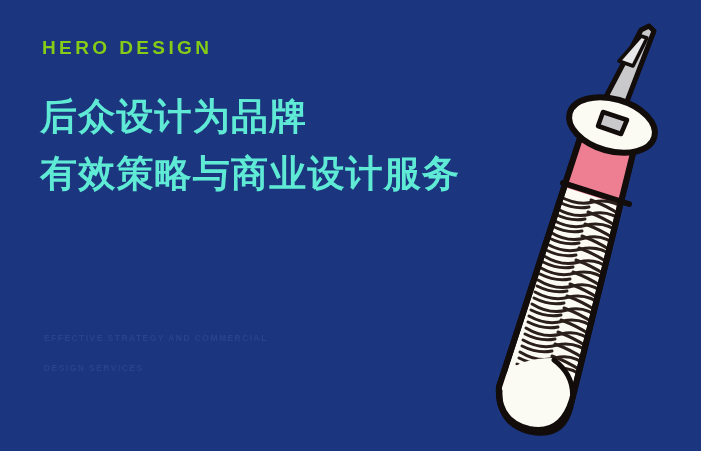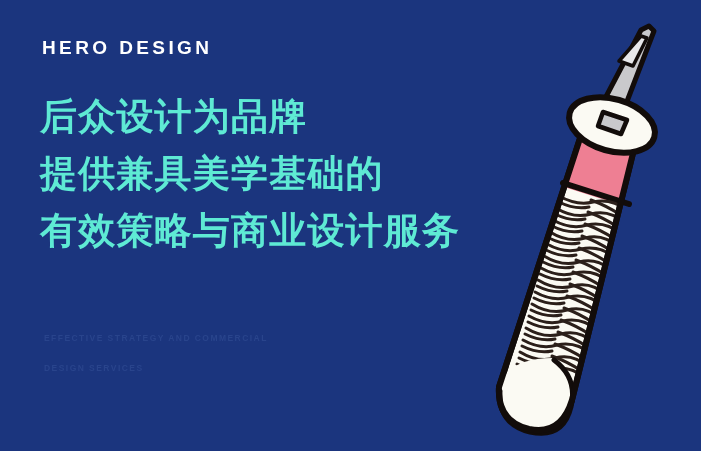--- a/index.html
+++ b/index.html
@@ -18,21 +18,21 @@
   }
 
   
   #brand {
     position: absolute;
     left: 42px;
     top: 38px;
     font-size: 19px;
     font-weight: 700;
     letter-spacing: 3.4px;
-    color: #ffffff;
+    color: #84cc16;
     white-space: nowrap;
     line-height: 1;
   }
 
   
   #headline {
     position: absolute;
     left: 40px;
     top: 98px;
     width: 520px;
@@ -79,21 +79,20 @@
 </style>
 </head>
 <body>
 
 <div id="poster">
 
   <div id="brand">HERO DESIGN</div>
 
   <div id="headline">
     <div class="hl-line">后众设计为品牌</div>
-    <div class="hl-line">提供兼具美学基础的</div>
     <div class="hl-line">有效策略与商业设计服务</div>
   </div>
 
   <div id="subtext">
     <div class="sub-line">EFFECTIVE STRATEGY AND COMMERCIAL</div>
     <div class="sub-line">DESIGN SERVICES</div>
   </div>
 
   <div id="illustration">
     <svg width="246" height="451" viewBox="0 0 246 451" xmlns="http://www.w3.org/2000/svg">

